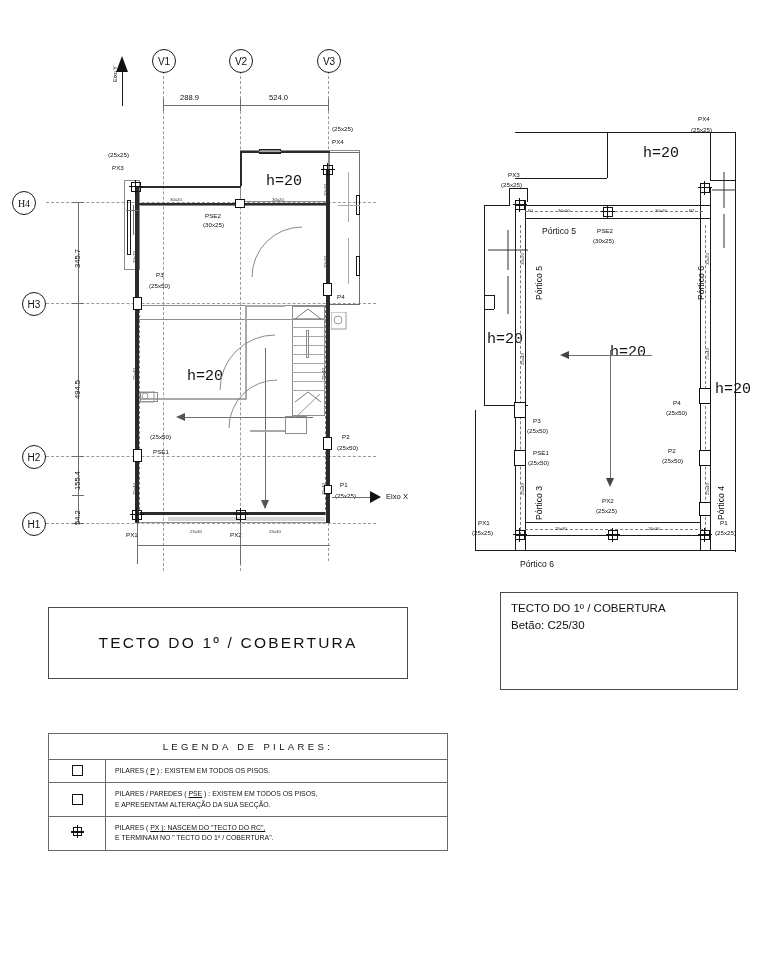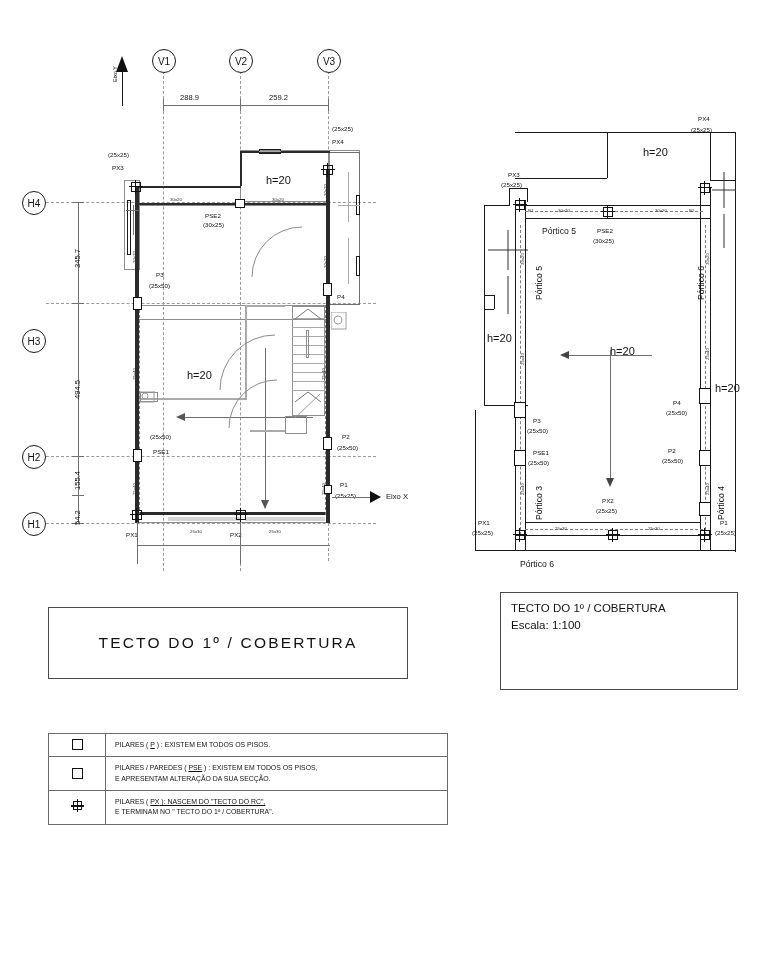--- a/index.html
+++ b/index.html
@@ -22,21 +22,21 @@
   .boxg{position:absolute;border:1px solid #8d8d8d;box-sizing:border-box;}
   .fillg{position:absolute;background:#c9c9c9;}
   
   .bub{position:absolute;width:22px;height:22px;border:1px solid #1a1a1a;
        border-radius:50%;display:flex;align-items:center;justify-content:center;
        font-size:10px;background:#fff;z-index:6;}
   
   .t{position:absolute;font-size:6.2px;line-height:1.12;white-space:nowrap;color:#111;}
   .t8{font-size:7.6px;}
   .t9{font-size:8.6px;}
-  .t10{font-size:11px;}
+  .t10{font-size:15px;font-family:Liberation Mono, monospace;}
   .tiny{font-size:4.4px;color:#333;}
   .vtx{transform-origin:0 0;transform:rotate(-90deg);}
   
   .pil{position:absolute;border:1.6px solid #111;background:#fff;box-sizing:border-box;z-index:5;}
   .pxsym{position:absolute;z-index:5;}
   .pxsym i{position:absolute;background:#111;display:block;}
   
   .tbox{position:absolute;border:1px solid #4a4a4a;box-sizing:border-box;background:#fff;}
   #title-block{left:48px;top:607px;width:360px;height:72px;
        display:flex;flex-direction:column;align-items:center;justify-content:center;}
@@ -69,24 +69,24 @@
   <div class="bub" style="left:317px;top:49px;">V3</div>
   <div class="cdash-v" style="left:163px;top:71px;height:500px;"></div>
   <div class="cdash-v" style="left:240px;top:71px;height:500px;"></div>
   <div class="cdash-v" style="left:328px;top:71px;height:490px;"></div>
 
   <div class="ln h thin" style="left:163px;top:105px;width:165px;"></div>
   <div class="ln v thin" style="left:163px;top:99px;height:12px;"></div>
   <div class="ln v thin" style="left:240px;top:99px;height:12px;"></div>
   <div class="ln v thin" style="left:328px;top:99px;height:12px;"></div>
   <div class="t t8" style="left:180px;top:94px;">288.9</div>
-  <div class="t t8" style="left:269px;top:94px;">259.2</div>
-
-  <div class="bub" style="left:22px;top:191px;">H4</div>
-  <div class="bub" style="left:22px;top:292px;margin-top:37px;">H3</div>
+  <div class="t t8" style="left:269px;top:94px;">524.0</div>
+
+  <div class="bub" style="left:12px;top:191px;font-family:Liberation Serif, serif;">H4</div>
+  <div class="bub" style="left:22px;top:292px;">H3</div>
   <div class="bub" style="left:22px;top:445px;">H2</div>
   <div class="bub" style="left:22px;top:512px;">H1</div>
   <div class="cdash-h" style="left:46px;top:202px;width:330px;"></div>
   <div class="cdash-h" style="left:46px;top:303px;width:330px;"></div>
   <div class="cdash-h" style="left:46px;top:456px;width:330px;"></div>
   <div class="cdash-h" style="left:46px;top:523px;width:330px;"></div>
 
   <div class="ln v thin" style="left:78px;top:202px;height:321px;"></div>
   <div class="ln h thin" style="left:72px;top:202px;width:12px;"></div>
   <div class="ln h thin" style="left:72px;top:303px;width:12px;"></div>
@@ -400,25 +400,28 @@
   <div class="t" style="left:250px;top:410px;">P1</div>
   <div class="t" style="left:245px;top:420px;">(25x25)</div>
 </div>
 
 <div class="tbox" id="title-block">
   <div>TECTO DO 1º / COBERTURA</div>
 </div>
 
 <div class="tbox" id="info-block">
   <div>TECTO DO 1º / COBERTURA</div>
-  <div>Escala: 1:100</div>
+  <div>Betão: C25/30</div>
 </div>
 
 <table id="legend">
   <tbody>
+      <tr>
+    <td colspan="2" class="lg-head">LEGENDA DE PILARES:</td>
+  </tr>
   <tr>
     <td class="lg-sym"><span class="sq"></span></td>
     <td class="lg-txt">
       <span>PILARES ( </span><span class="u">P</span><span> ) : EXISTEM EM TODOS OS PISOS.</span>
     </td>
   </tr>
   <tr>
     <td class="lg-sym"><span class="sq"></span></td>
     <td class="lg-txt">
       <span>PILARES / PAREDES ( </span><span class="u">PSE</span><span> ) : EXISTEM EM TODOS OS PISOS,</span><br>

